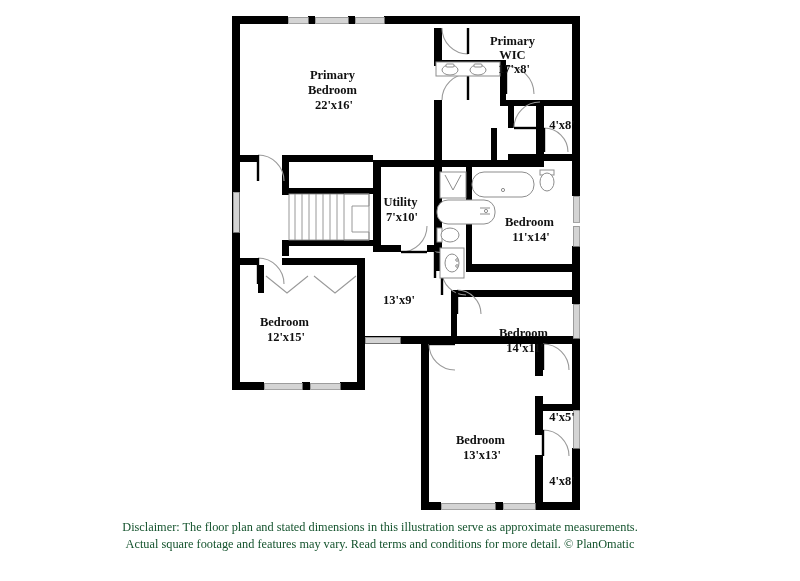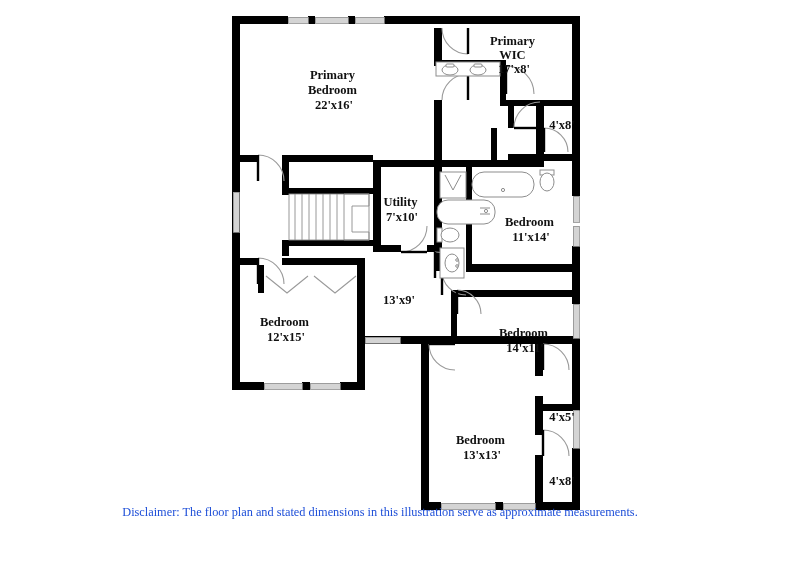--- a/index.html
+++ b/index.html
@@ -1,22 +1,22 @@
 <!DOCTYPE html>
 <html><head>
 <meta charset="utf-8">
 <style>
   html,body{margin:0;padding:0;background:#ffffff;}
   body{width:800px;height:581px;overflow:hidden;
        font-family:"Liberation Serif","DejaVu Serif",serif;}
   #app{position:relative;width:800px;height:581px;background:#fff;}
   #plan{position:absolute;left:0;top:0;width:800px;height:515px;}
   #plan svg{display:block;}
-  .disclaimer{position:absolute;left:0;top:504px;width:760px;
-      text-align:center;color:#1d4ed8;
+  .disclaimer{position:absolute;left:0;top:519px;width:760px;
+      text-align:center;color:#14532d;
       font-family:"Liberation Serif","DejaVu Serif",serif;
       font-size:12.3px;line-height:17px;}
   .disclaimer div{white-space:nowrap;}
 </style>
 </head>
 <body>
 
 <div id="app">
 
   <div id="plan">
@@ -280,15 +280,16 @@
         <text>
           <tspan x="562" y="485">4'x8'</tspan>
         </text>
       </g>
 
     </svg>
   </div>
 
   <div class="disclaimer">
     <div>Disclaimer: The floor plan and stated dimensions in this illustration serve as approximate measurements.</div>
+    <div>Actual square footage and features may vary. Read terms and conditions for more detail. © PlanOmatic</div>
   </div>
 
 </div>
 
 </body></html>

